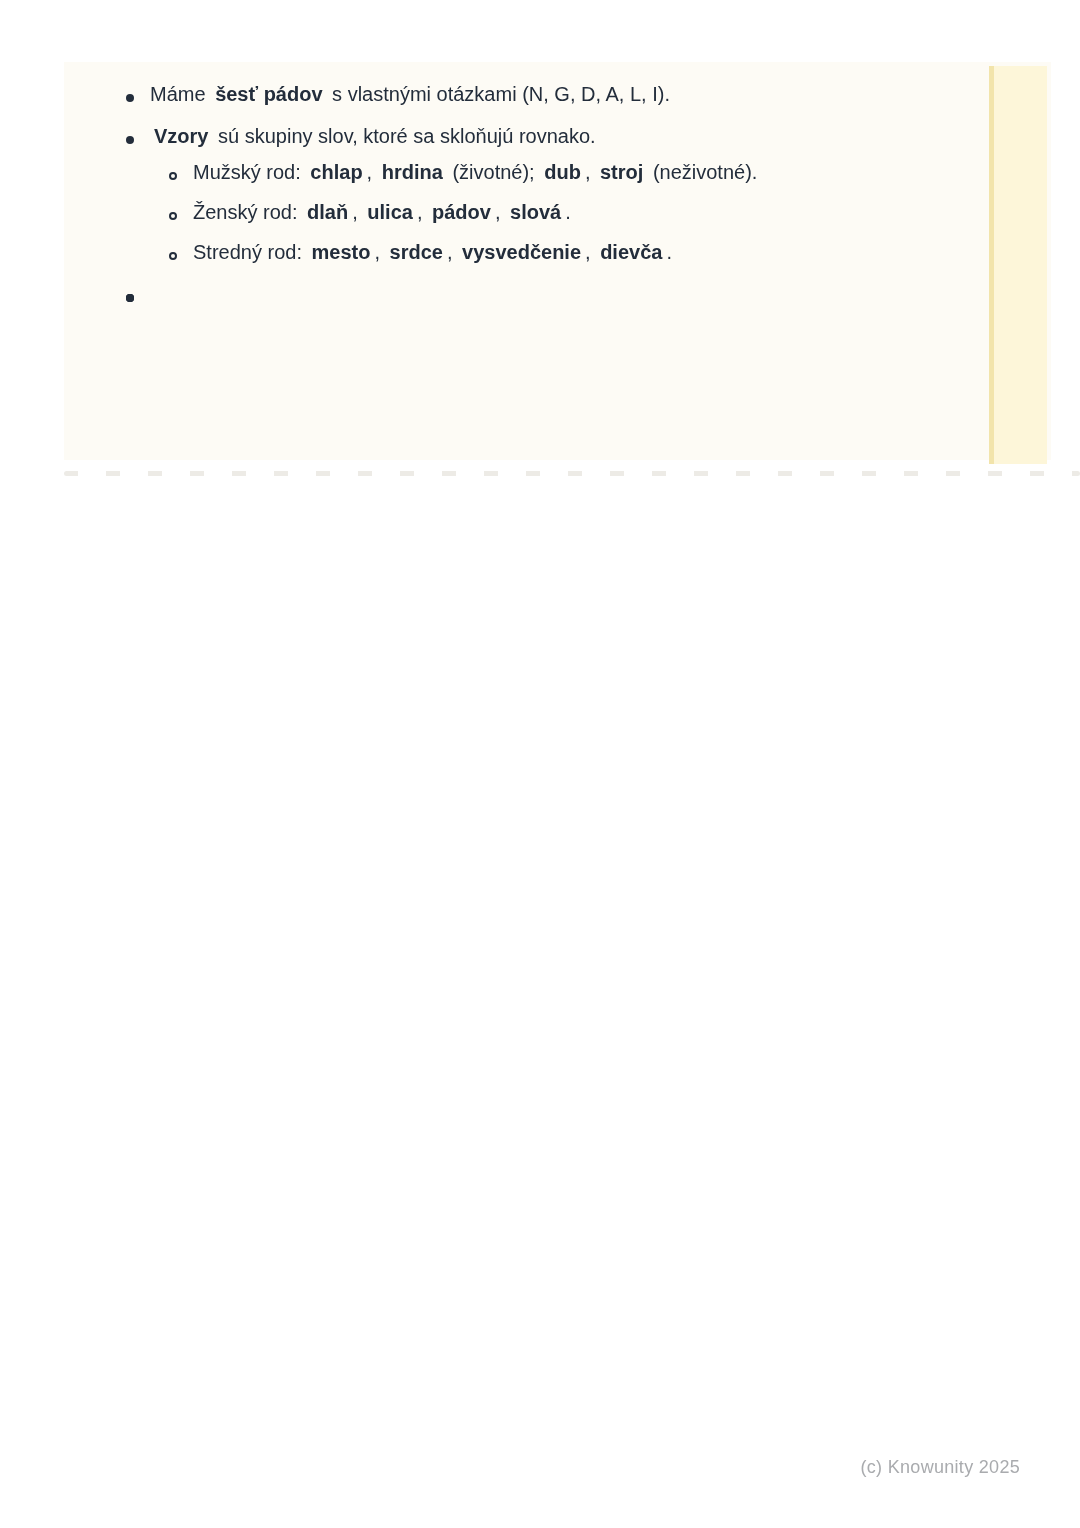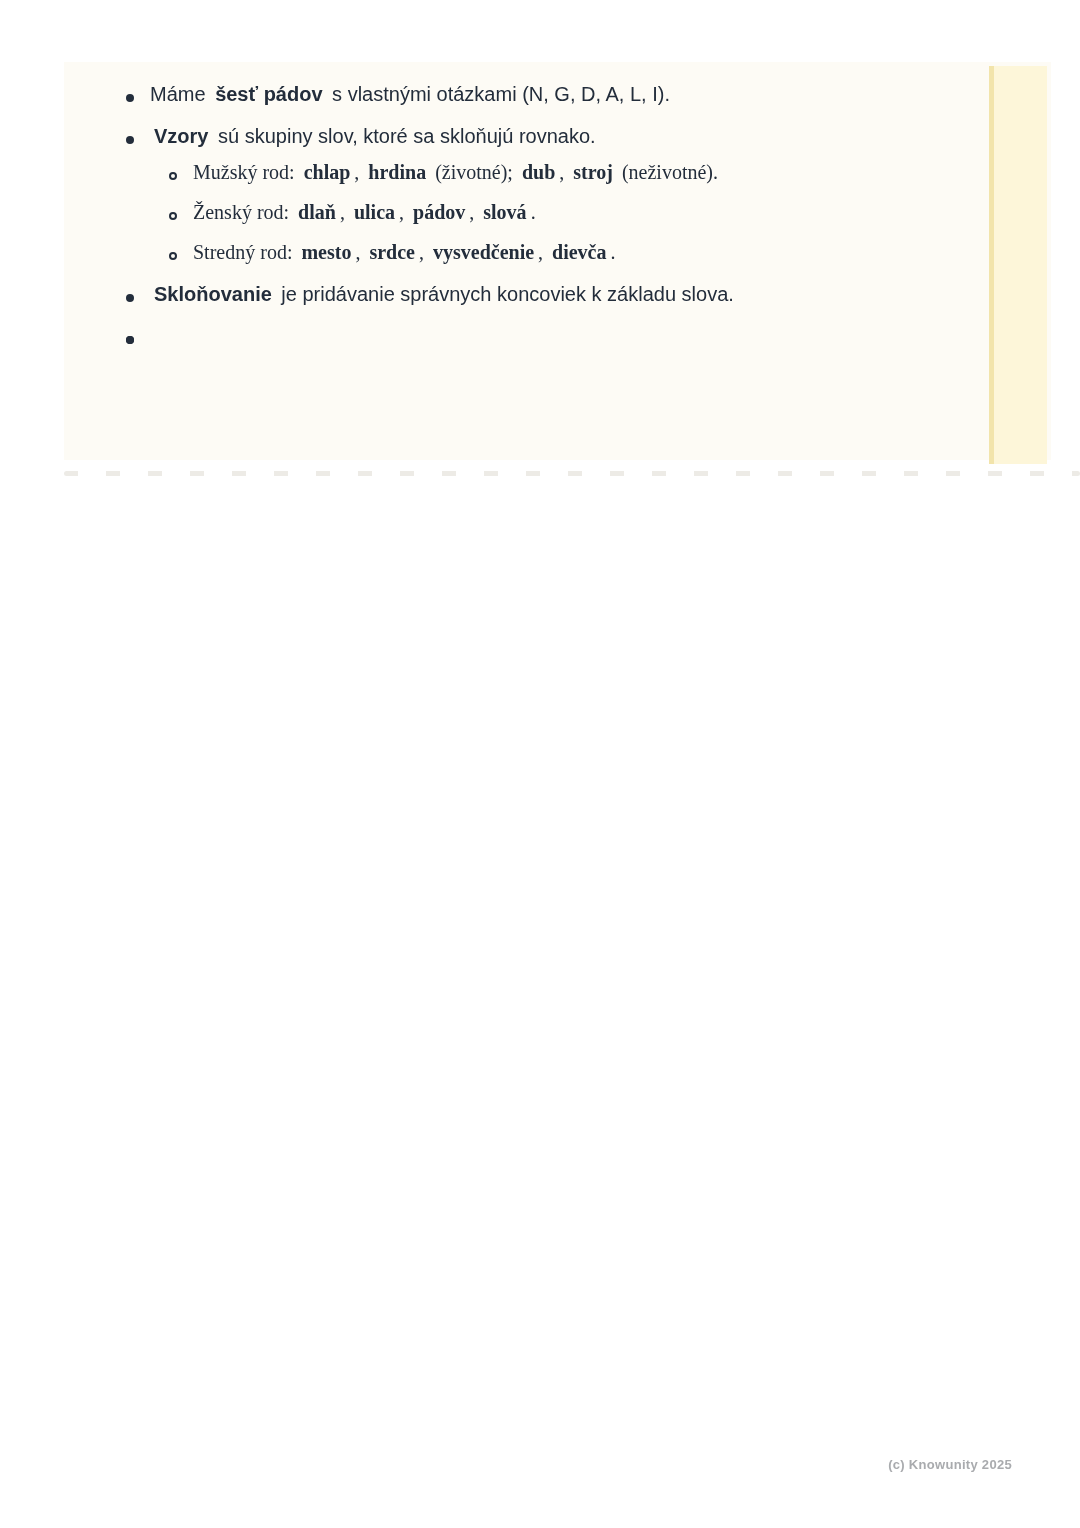--- a/index.html
+++ b/index.html
@@ -59,60 +59,58 @@
   .marker.circle{
     left:11px;top:8px;
     width:8px;height:8px;
     background:transparent;
     border:2px solid var(--text);
     border-radius:50%;
   }
   .sub-list{
     list-style:none;
     margin-top:12px;
-    font-family:Liberation Serif, serif;
   }
   .sub-list li{
     padding-left:35px;
     margin-bottom:16px;
   }
   .sub-list li:last-child{margin-bottom:0;}
   strong{font-weight:700;}
   em{font-style:italic;}
   .page-break-divider{
     position:absolute;
     left:48px;top:455px;
     width:1016px;height:5px;
     background:repeating-linear-gradient(90deg,var(--dash) 0 14px,transparent 14px 42px);
     border-radius:3px;
   }
   .footer-copyright{
     position:absolute;
-    top:1441px;right:76px;
-    font-size:13px;
+    top:1441px;right:68px;
+    font-size:18px;
     letter-spacing:0.3px;
     color:var(--footer);
-    font-weight:bold;
   }
 </style>
 </head>
 <body>
 
 <div class="page">
 
   <section class="content-card">
     <div class="highlight-strip"></div>
     <ul class="notes-list" id="notes-list">
         <li><span class="marker dot"></span><span>Máme <strong>šesť pádov</strong> s vlastnými otázkami (N, G, D, A, L, I).</span></li>
         <li><span class="marker dot"></span><span><strong>Vzory</strong> sú skupiny slov, ktoré sa skloňujú rovnako.</span><ul class="sub-list">
             <li><span class="marker circle"></span><span>Mužský rod: <strong>chlap</strong>, <strong>hrdina</strong> (životné); <strong>dub</strong>, <strong>stroj</strong> (neživotné).</span></li>
             <li><span class="marker circle"></span><span>Ženský rod: <strong>dlaň</strong>, <strong>ulica</strong>, <strong>pádov</strong>, <strong>slová</strong>.</span></li>
             <li><span class="marker circle"></span><span>Stredný rod: <strong>mesto</strong>, <strong>srdce</strong>, <strong>vysvedčenie</strong>, <strong>dievča</strong>.</span></li>
           </ul></li>
-        <li><span class="marker dot"></span><span><strong>Skloňovanie</strong> je pridávanie správnych koncoviek k základu slova.</span></li>
+        <li><span class="marker dot"></span></li>
         <li><span class="marker dot"></span></li>
         <li><span class="marker dot"></span></li>
       </ul>
   </section>
 
   <div class="page-break-divider"></div>
 
   <footer class="footer-copyright">(c) Knowunity 2025</footer>
 
 </div>

